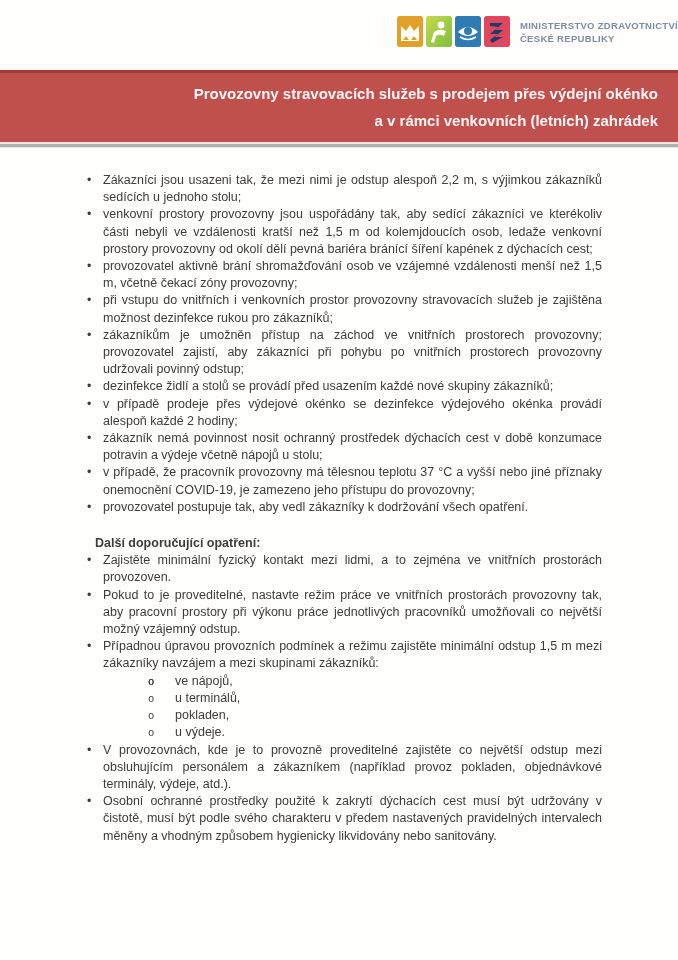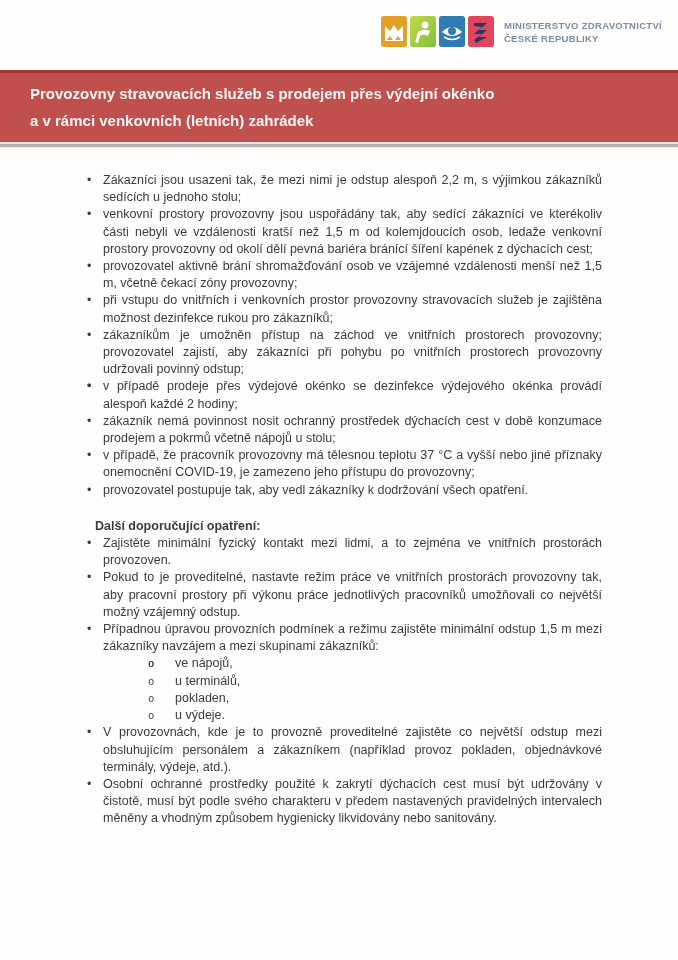--- a/index.html
+++ b/index.html
@@ -7,35 +7,35 @@
     width:678px; height:960px;
     background:#ffffff;
     font-family:"Liberation Sans", sans-serif;
     color:#3c3c3c;
     overflow:hidden;
   }
   .page { position:relative; width:678px; height:960px; background:#fffefc; }
 
   
   .header { height:70px; position:relative; }
-  .logo { position:absolute; top:16px; right:16px; display:flex; align-items:center; gap:10px; }
+  .logo { position:absolute; top:16px; right:0; display:flex; align-items:center; gap:10px; }
   .tiles { display:flex; gap:3px; }
   .tile { width:26px; height:31px; border-radius:2px; display:block; }
   .org { font-size:9.5px; line-height:13px; color:#7a8ea3; letter-spacing:0.3px; font-weight:bold; }
 
   
   .banner {
     background:#c0504d;
     border-top:3px solid #a33b38;
     color:#fdf6f5;
-    text-align:left;
+    text-align:right;
     font-weight:bold;
     font-size:15px;
     line-height:27px;
-    padding:7px 35px 8px 30px;
+    padding:7px 20px 8px 30px;
   }
   .rule-light { height:2px; background:#f2e4e3; }
   .rule-gray { height:3px; background:#b5aeae; border-bottom:1px solid #e8e8e8; }
 
   
   .content { padding:24px 76px 0 87px; }
   .blist { list-style:none; margin:0; padding:0; }
   .blist > li {
     position:relative;
     padding-left:16px;
@@ -118,23 +118,23 @@
   <div class="rule-gray"></div>
 
   <main class="content">
 
     <ul class="blist">
       <li><span class="dot">•</span><span>Zákazníci jsou usazeni tak, že mezi nimi je odstup alespoň 2,2 m, s výjimkou zákazníků sedících u jednoho stolu;</span></li>
       <li><span class="dot">•</span><span>venkovní prostory provozovny jsou uspořádány tak, aby sedící zákazníci ve kterékoliv části nebyli ve vzdálenosti kratší než 1,5 m od kolemjdoucích osob, ledaže venkovní prostory provozovny od okolí dělí pevná bariéra bránící šíření kapének z dýchacích cest;</span></li>
       <li><span class="dot">•</span><span>provozovatel aktivně brání shromažďování osob ve vzájemné vzdálenosti menší než 1,5 m, včetně čekací zóny provozovny;</span></li>
       <li><span class="dot">•</span><span>při vstupu do vnitřních i venkovních prostor provozovny stravovacích služeb je zajištěna možnost dezinfekce rukou pro zákazníků;</span></li>
       <li><span class="dot">•</span><span>zákazníkům je umožněn přístup na záchod ve vnitřních prostorech provozovny; provozovatel zajistí, aby zákazníci při pohybu po vnitřních prostorech provozovny udržovali povinný odstup;</span></li>
-      <li><span class="dot">•</span></li>
+      <li><span class="dot">•</span><span>dezinfekce židlí a stolů se provádí před usazením každé nové skupiny zákazníků;</span></li>
       <li><span class="dot">•</span><span>v případě prodeje přes výdejové okénko se dezinfekce výdejového okénka provádí alespoň každé 2 hodiny;</span></li>
-      <li><span class="dot">•</span><span>zákazník nemá povinnost nosit ochranný prostředek dýchacích cest v době konzumace prodejem a pokrmů včetně nápojů u stolu;</span></li>
+      <li><span class="dot">•</span><span>zákazník nemá povinnost nosit ochranný prostředek dýchacích cest v době konzumace potravin a výdeje včetně nápojů u stolu;</span></li>
       <li><span class="dot">•</span><span>v případě, že pracovník provozovny má tělesnou teplotu 37 °C a vyšší nebo jiné příznaky onemocnění COVID-19, je zamezeno jeho přístupu do provozovny;</span></li>
       <li><span class="dot">•</span><span>provozovatel postupuje tak, aby vedl zákazníky k dodržování všech opatření.</span></li>
     </ul>
 
     <h2 class="rec-heading">Další doporučující opatření:</h2>
 
     <ul class="blist">
       <li><span class="dot">•</span><span>Zajistěte minimální fyzický kontakt mezi lidmi, a to zejména ve vnitřních prostorách provozoven.</span></li>
       <li><span class="dot">•</span><span>Pokud to je proveditelné, nastavte režim práce ve vnitřních prostorách provozovny tak, aby pracovní prostory při výkonu práce jednotlivých pracovníků umožňovali co největší možný vzájemný odstup.</span></li>
       <li><span class="dot">•</span><span>Případnou úpravou provozních podmínek a režimu zajistěte minimální odstup 1,5 m mezi zákazníky navzájem a mezi skupinami zákazníků:</span>

